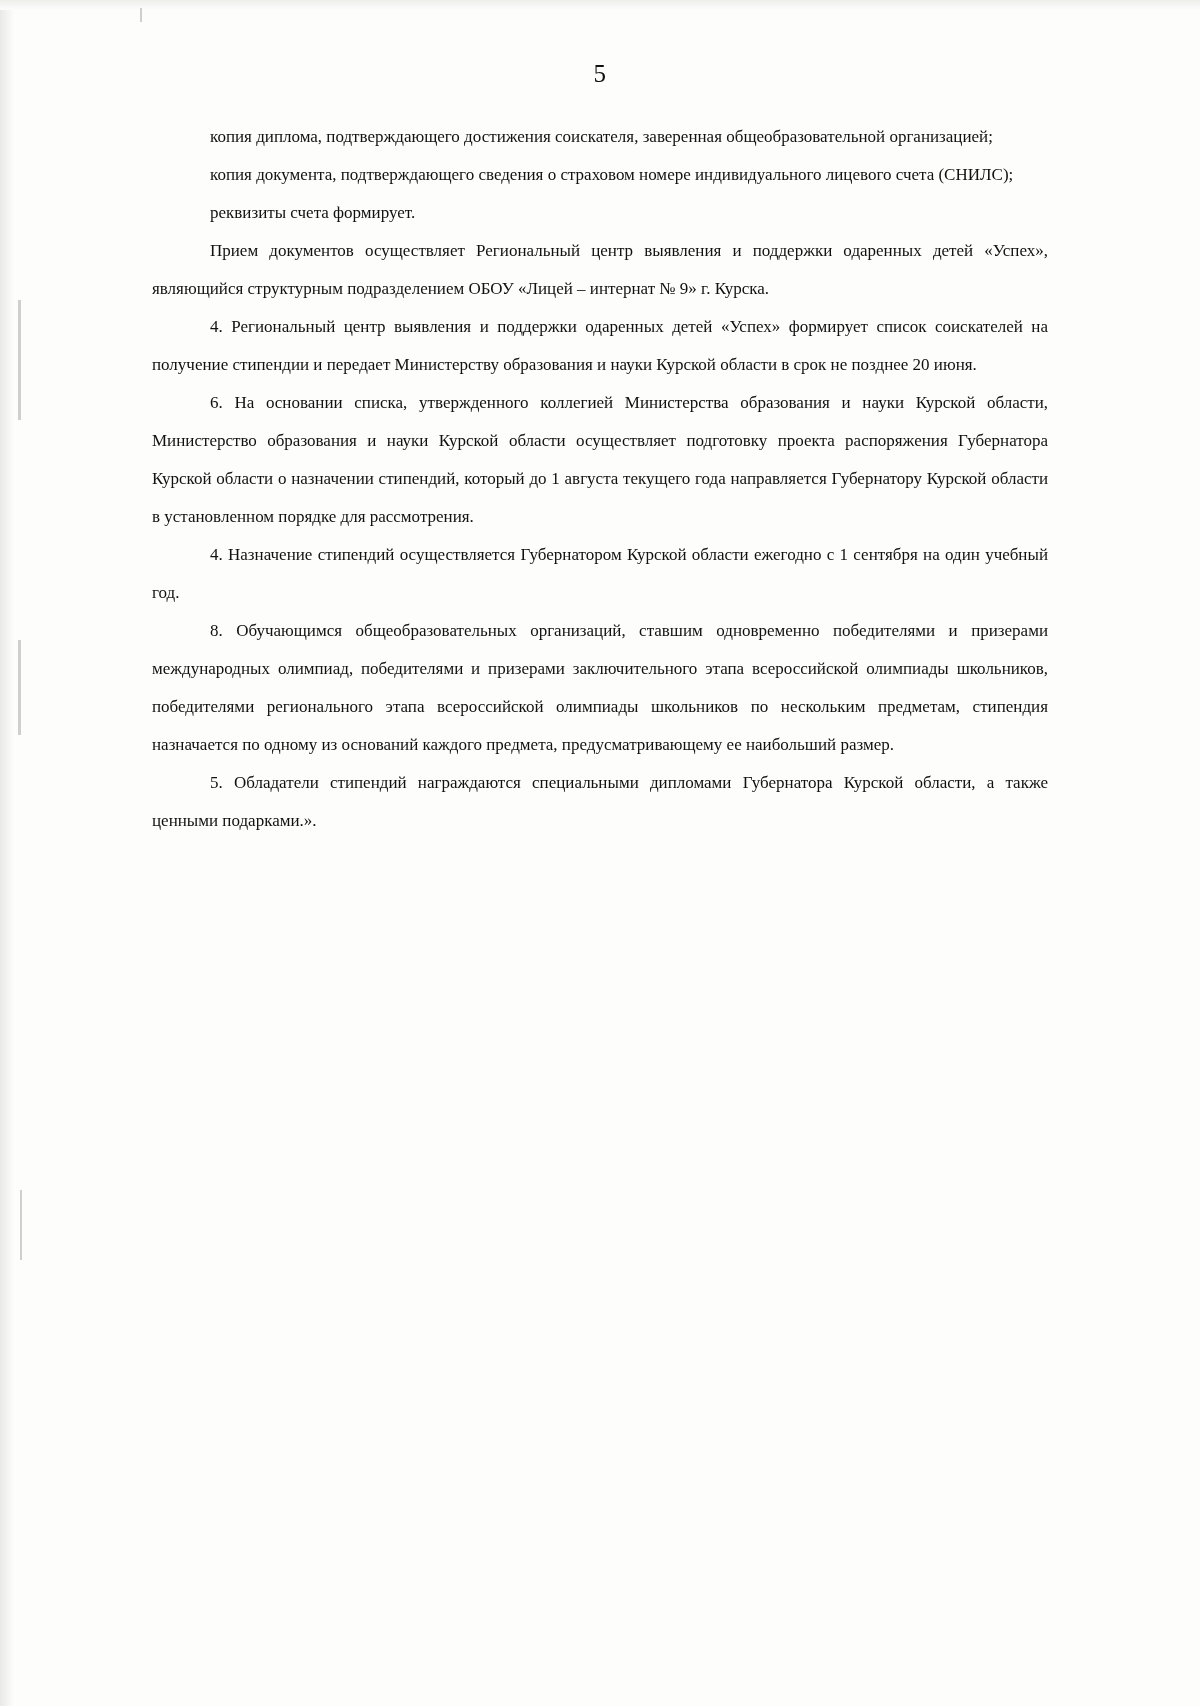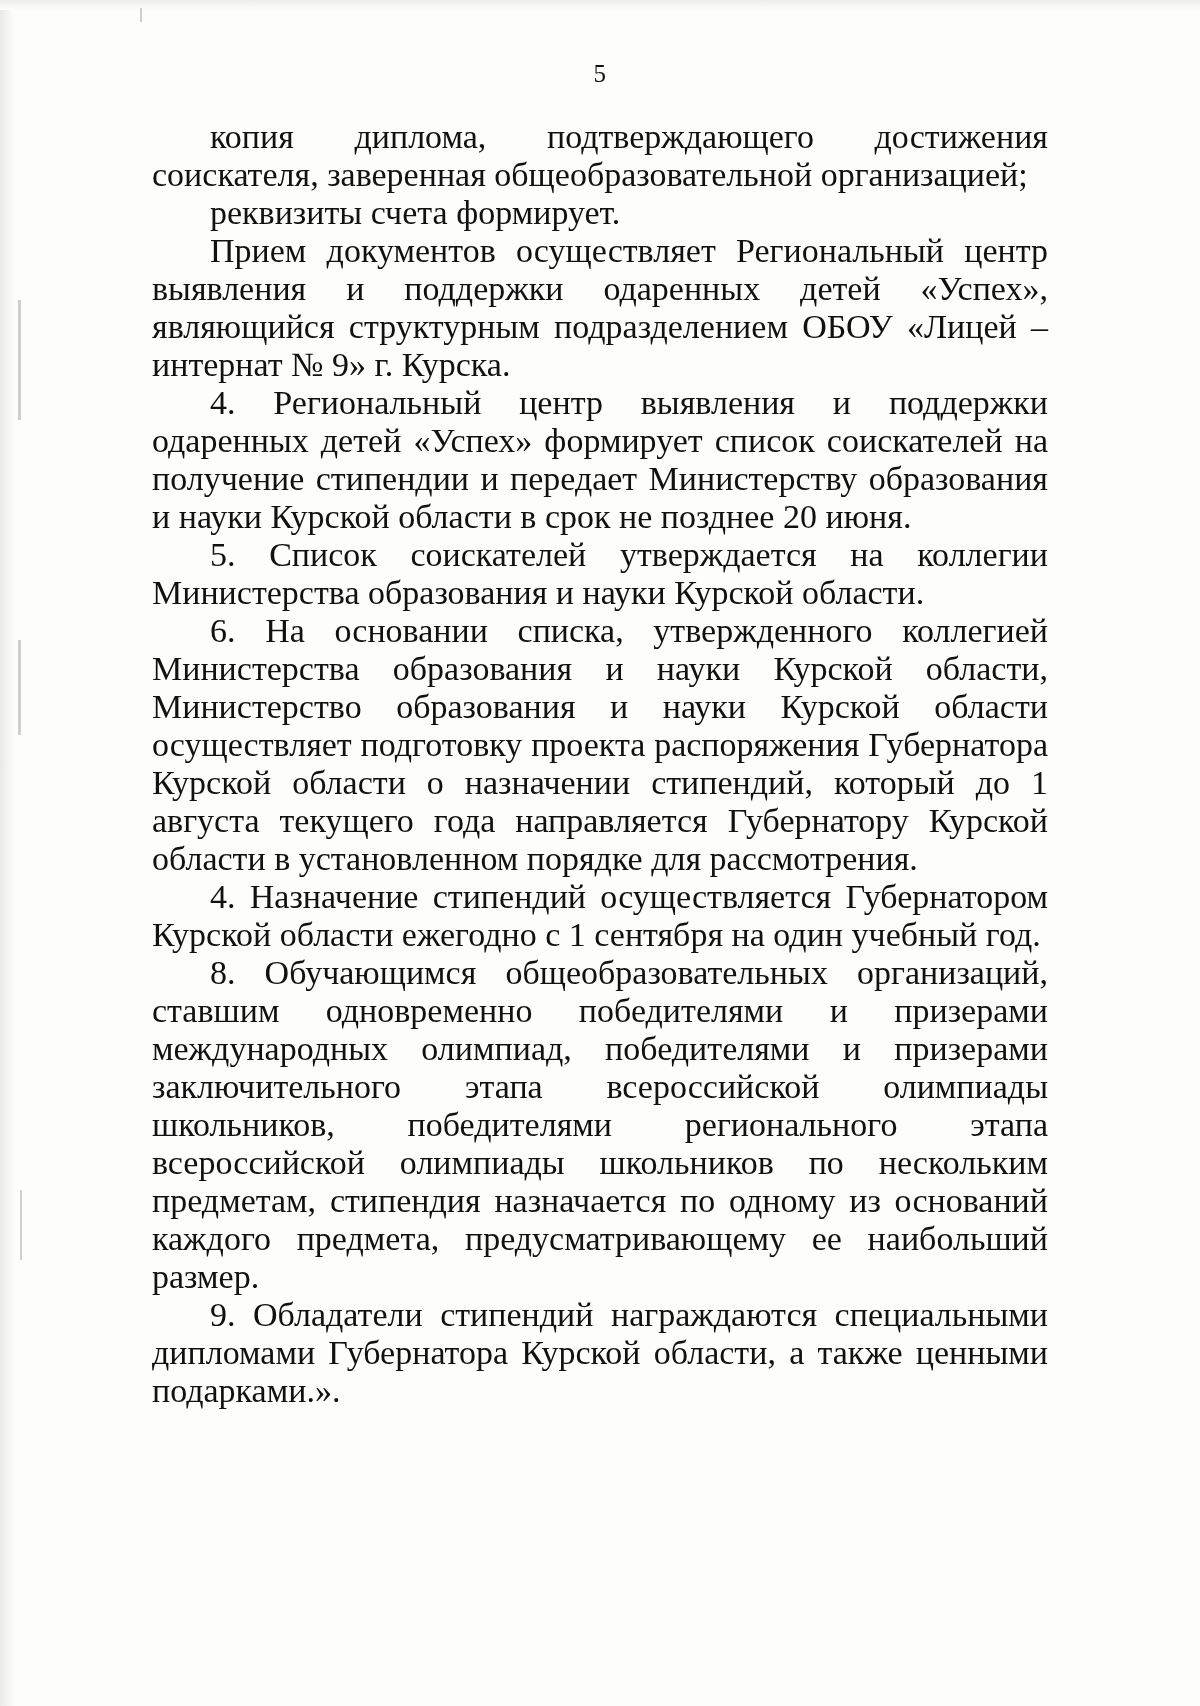--- a/index.html
+++ b/index.html
@@ -60,21 +60,21 @@
     letter-spacing: 0.5px;
   }
   .content {
     position: absolute;
     left: 152px;
     right: 152px;
     top: 118px;
   }
   p.para {
     margin: 0;
-    font-size: 34px;
+    font-size: 17px;
     line-height: 38px;
     text-align: justify;
     text-justify: inter-word;
     text-indent: 58px;
     hyphens: none;
   }
 </style>
 </head>
 <body>
 
@@ -84,23 +84,23 @@
   <div class="scan-edge-top"></div>
   <div class="scan-mark mark-top"></div>
   <div class="scan-mark mark-left-a"></div>
   <div class="scan-mark mark-left-b"></div>
   <div class="scan-mark mark-left-c"></div>
 
   <div class="page-number">5</div>
 
   <div class="content">
     <p class="para">копия диплома, подтверждающего достижения соискателя, заверенная общеобразовательной организацией;</p>
+    <p class="para">копия документа, подтверждающего сведения о страховом номере индивидуального лицевого счета (СНИЛС);</p>
     <p class="para">реквизиты счета формирует.</p>
     <p class="para">Прием документов осуществляет Региональный центр выявления и поддержки одаренных детей «Успех», являющийся структурным подразделением ОБОУ «Лицей – интернат № 9» г. Курска.</p>
     <p class="para">4. Региональный центр выявления и поддержки одаренных детей «Успех» формирует список соискателей на получение стипендии и передает Министерству образования и науки Курской области в срок не позднее 20 июня.</p>
-    <p class="para">5. Список соискателей утверждается на коллегии Министерства образования и науки Курской области.</p>
     <p class="para">6. На основании списка, утвержденного коллегией Министерства образования и науки Курской области, Министерство образования и науки Курской области осуществляет подготовку проекта распоряжения Губернатора Курской области о назначении стипендий, который до 1 августа текущего года направляется Губернатору Курской области в установленном порядке для рассмотрения.</p>
     <p class="para">4. Назначение стипендий осуществляется Губернатором Курской области ежегодно с 1 сентября на один учебный год.</p>
     <p class="para">8. Обучающимся общеобразовательных организаций, ставшим одновременно победителями и призерами международных олимпиад, победителями и призерами заключительного этапа всероссийской олимпиады школьников, победителями регионального этапа всероссийской олимпиады школьников по нескольким предметам, стипендия назначается по одному из оснований каждого предмета, предусматривающему ее наибольший размер.</p>
-    <p class="para">9. Обладатели стипендий награждаются специальными дипломами Губернатора Курской области, а также ценными подарками.».</p>
+    <p class="para">5. Обладатели стипендий награждаются специальными дипломами Губернатора Курской области, а также ценными подарками.».</p>
   </div>
 
 </div>
 
 </body></html>

